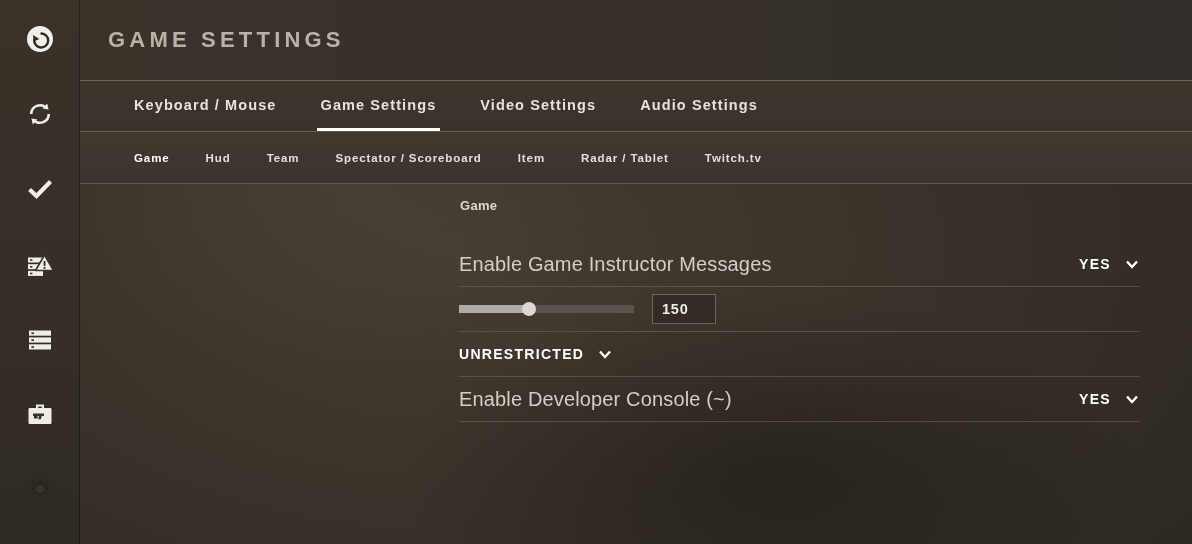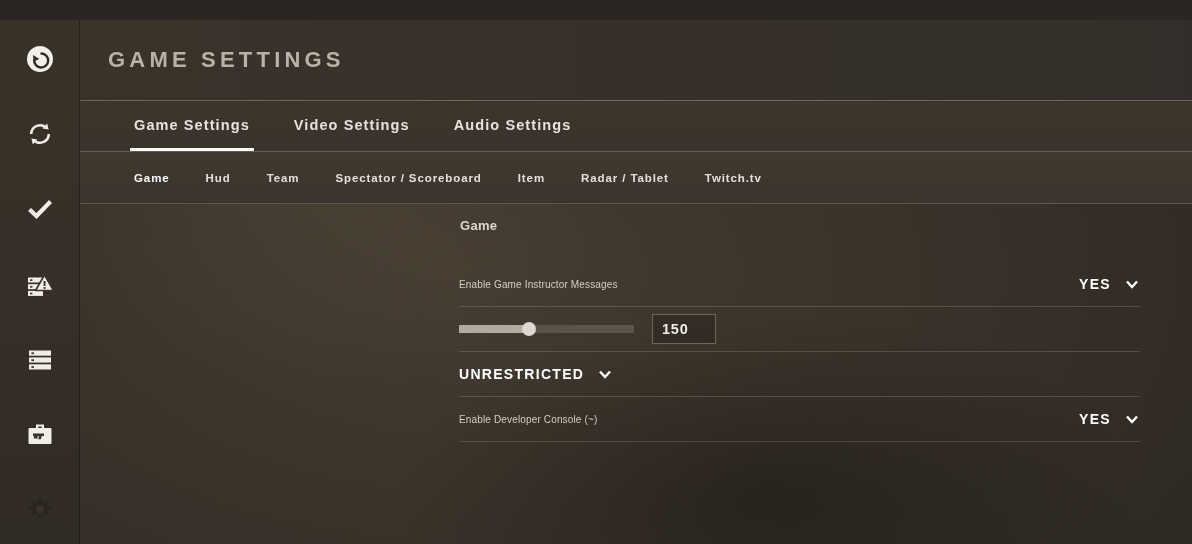--- a/index.html
+++ b/index.html
@@ -10,21 +10,20 @@
     overflow:hidden;
     background:#2b2621;
     font-family:"Liberation Sans", sans-serif;
   }
 
   .app {
     position:relative;
     width:1192px; height:400px;
     display:flex;
     background:#737373;
-    margin-top:20px;
   }
 
   
   .sidebar {
     width:80px; height:544px;
     flex:0 0 80px;
     background:linear-gradient(180deg,#393229 0%,#352f27 50%,#2f2a23 100%);
     display:flex;
     flex-direction:column;
     align-items:center;
@@ -153,21 +152,21 @@
   .row{
     position:relative;
     height:45px;
     display:flex;
     align-items:center;
     justify-content:space-between;
     border-bottom:1px solid rgba(175,167,155,0.26);
   }
   .row:first-of-type{ border-top:none; }
   .row-label{
-    font-size:10px;
+    font-size:20px;
     color:#d3cec6;
     letter-spacing:0.15px;
     white-space:nowrap;
   }
   .row-control{
     display:flex;
     align-items:center;
     gap:14px;
   }
   .value{
@@ -314,20 +313,21 @@
 
   </div>
 
   <div class="main">
 
     <div class="page-header">
       <div class="page-title">GAME SETTINGS</div>
     </div>
 
     <div class="tabs">
+      <div class="tab">Keyboard / Mouse</div>
       <div class="tab active">Game Settings</div>
       <div class="tab">Video Settings</div>
       <div class="tab">Audio Settings</div>
     </div>
 
     <div class="subtabs">
       <div class="subtab active">Game</div>
       <div class="subtab">Hud</div>
       <div class="subtab">Team</div>
       <div class="subtab">Spectator / Scoreboard</div>

